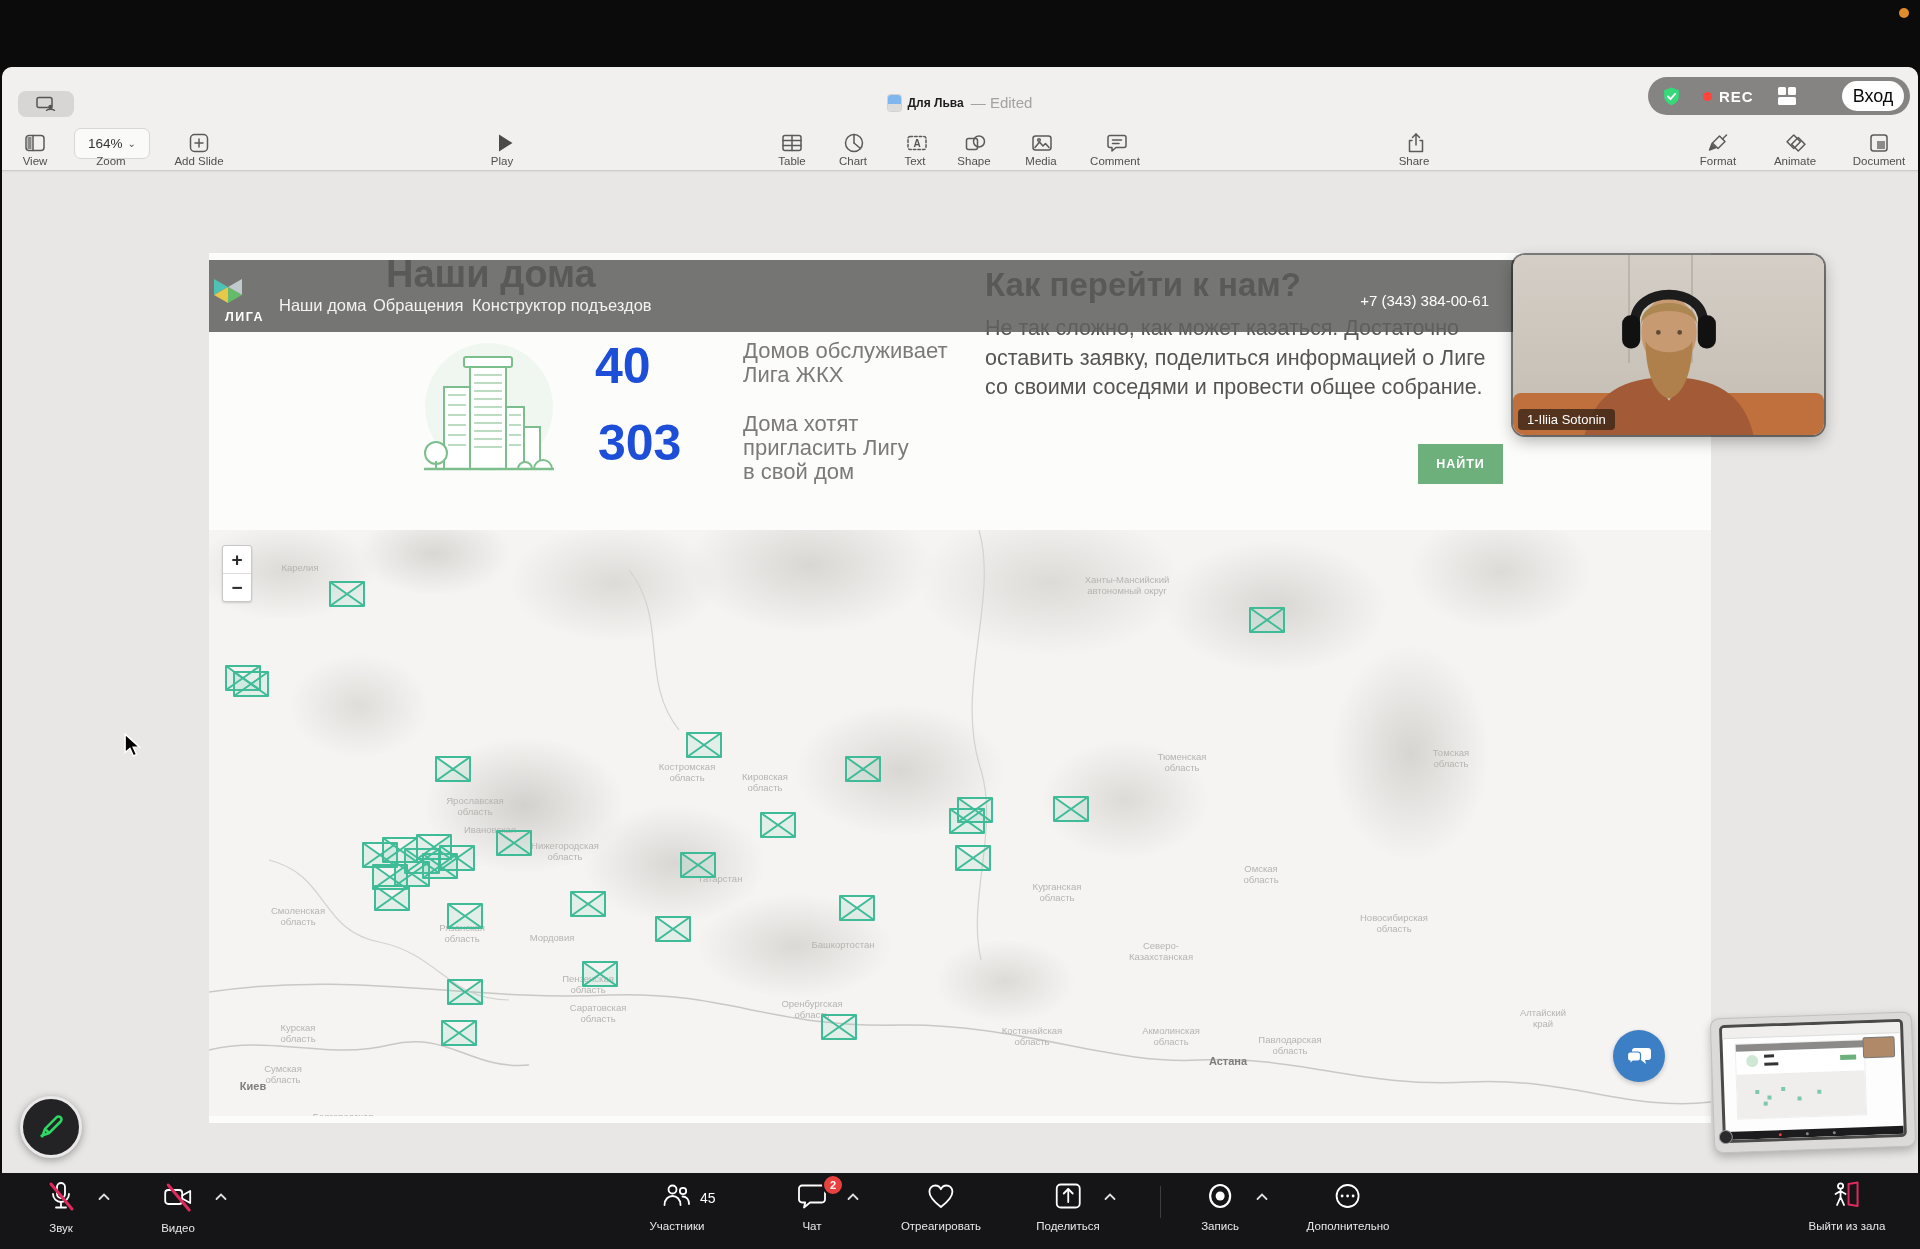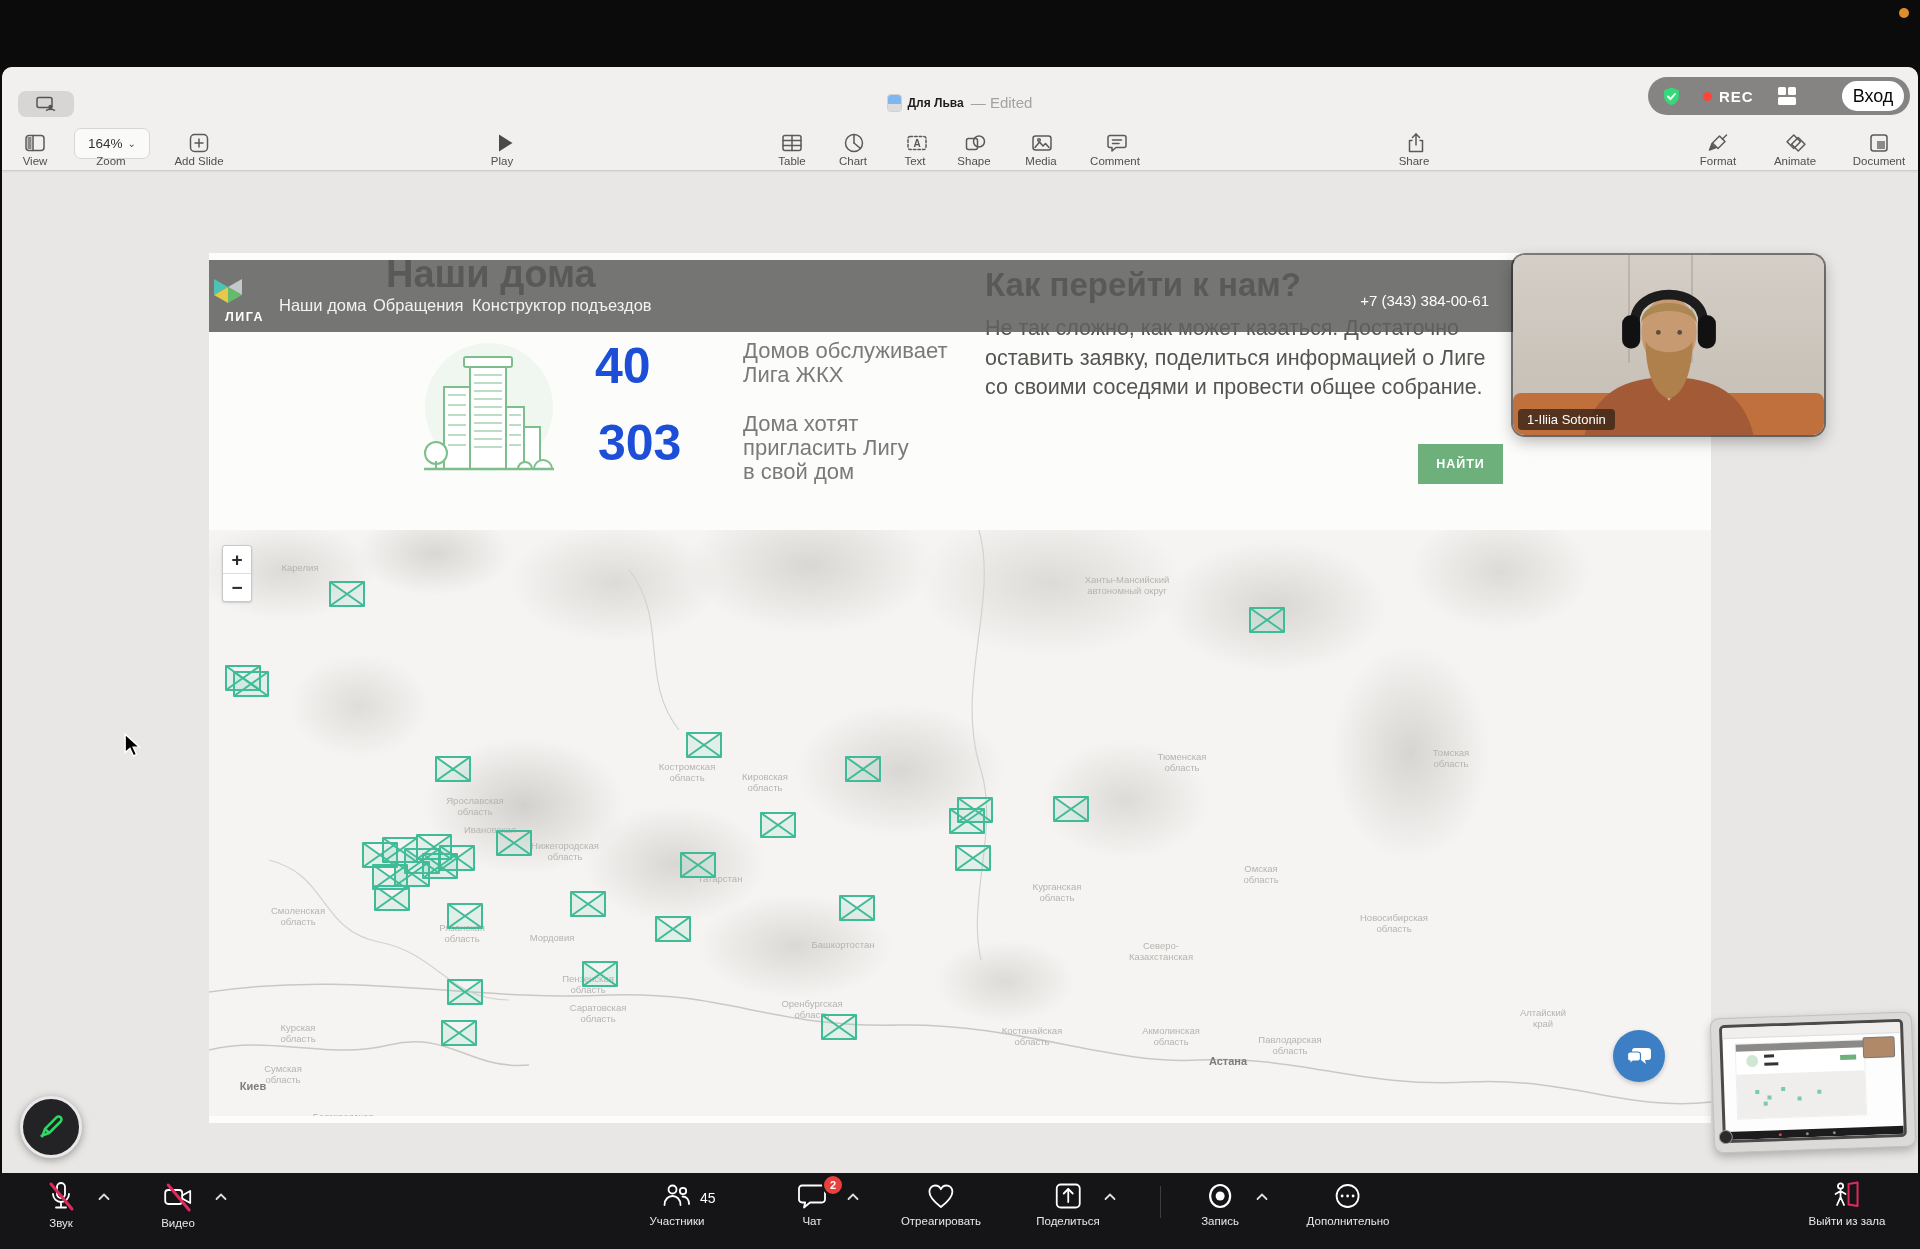--- a/index.html
+++ b/index.html
@@ -80,21 +80,21 @@
   .tmap{position:absolute;left:0;bottom:0;right:0;height:44px;background:#efeeec;}
   .tdot{position:absolute;width:4px;height:4px;background:#7cc9ad;}
   .tvid{position:absolute;right:6px;top:14px;width:30px;height:19px;background:#b08968;border:1px solid #777;border-radius:2px;}
   .tbbar{position:absolute;left:0;right:0;bottom:0;height:8px;background:#1c1c1e;}
   .tpencil{position:absolute;left:4px;bottom:8px;width:12px;height:12px;border-radius:50%;background:#2b2b2d;border:1px solid #999;}
   
   .pencil-fab{position:absolute;left:20px;top:1096px;width:62px;height:62px;border-radius:50%;background:#232325;border:3px solid #e9e9e9;box-sizing:border-box;display:flex;align-items:center;justify-content:center;z-index:50;box-shadow:0 2px 8px rgba(0,0,0,.35);}
   
   .mbar{position:absolute;left:0;top:1173px;width:1920px;height:76px;background:#151517;z-index:60;}
   .mc{position:absolute;top:1181px;transform:translateX(-50%);text-align:center;z-index:61;}
-  .mc-label{font-size:11.5px;color:#e8e8e8;white-space:nowrap;}
+  .mc-label{margin-top:5px;font-size:11.5px;color:#e8e8e8;white-space:nowrap;}
   .mchev{position:absolute;top:1192px;transform:translateX(-50%);z-index:61;}
   .mdiv{position:absolute;left:1160px;top:1186px;width:1px;height:32px;background:#3e3e40;z-index:61;}
   .pcount{position:absolute;left:700px;top:1190px;color:#fff;font-size:14px;z-index:62;}
   .badge{position:absolute;left:822px;top:1174px;width:18px;height:18px;border-radius:50%;background:#e8413f;color:#fff;font-size:11px;font-weight:700;display:flex;align-items:center;justify-content:center;z-index:63;border:2px solid #151517;box-sizing:content-box;}
   .cursor{position:absolute;left:122px;top:733px;z-index:70;}
   svg.wic{stroke:#fff;fill:none;stroke-width:1.8;stroke-linecap:round;stroke-linejoin:round;}
 </style>
 </head>
 <body>
 

